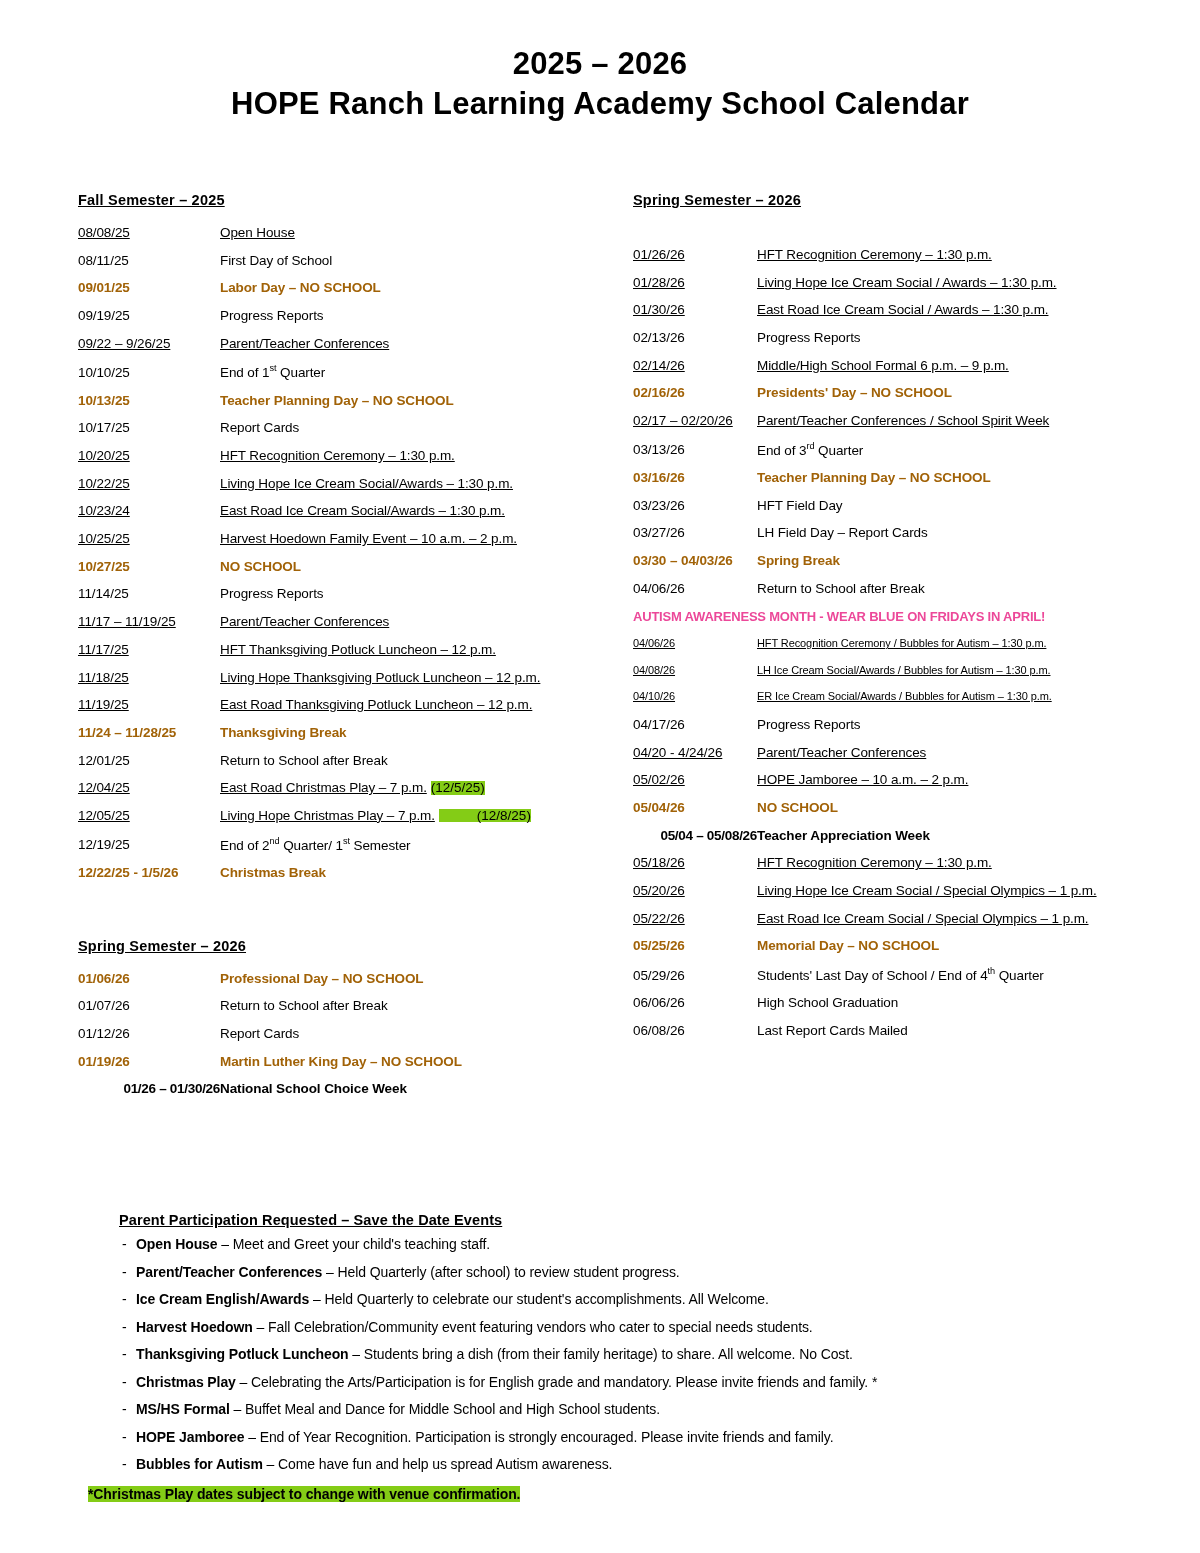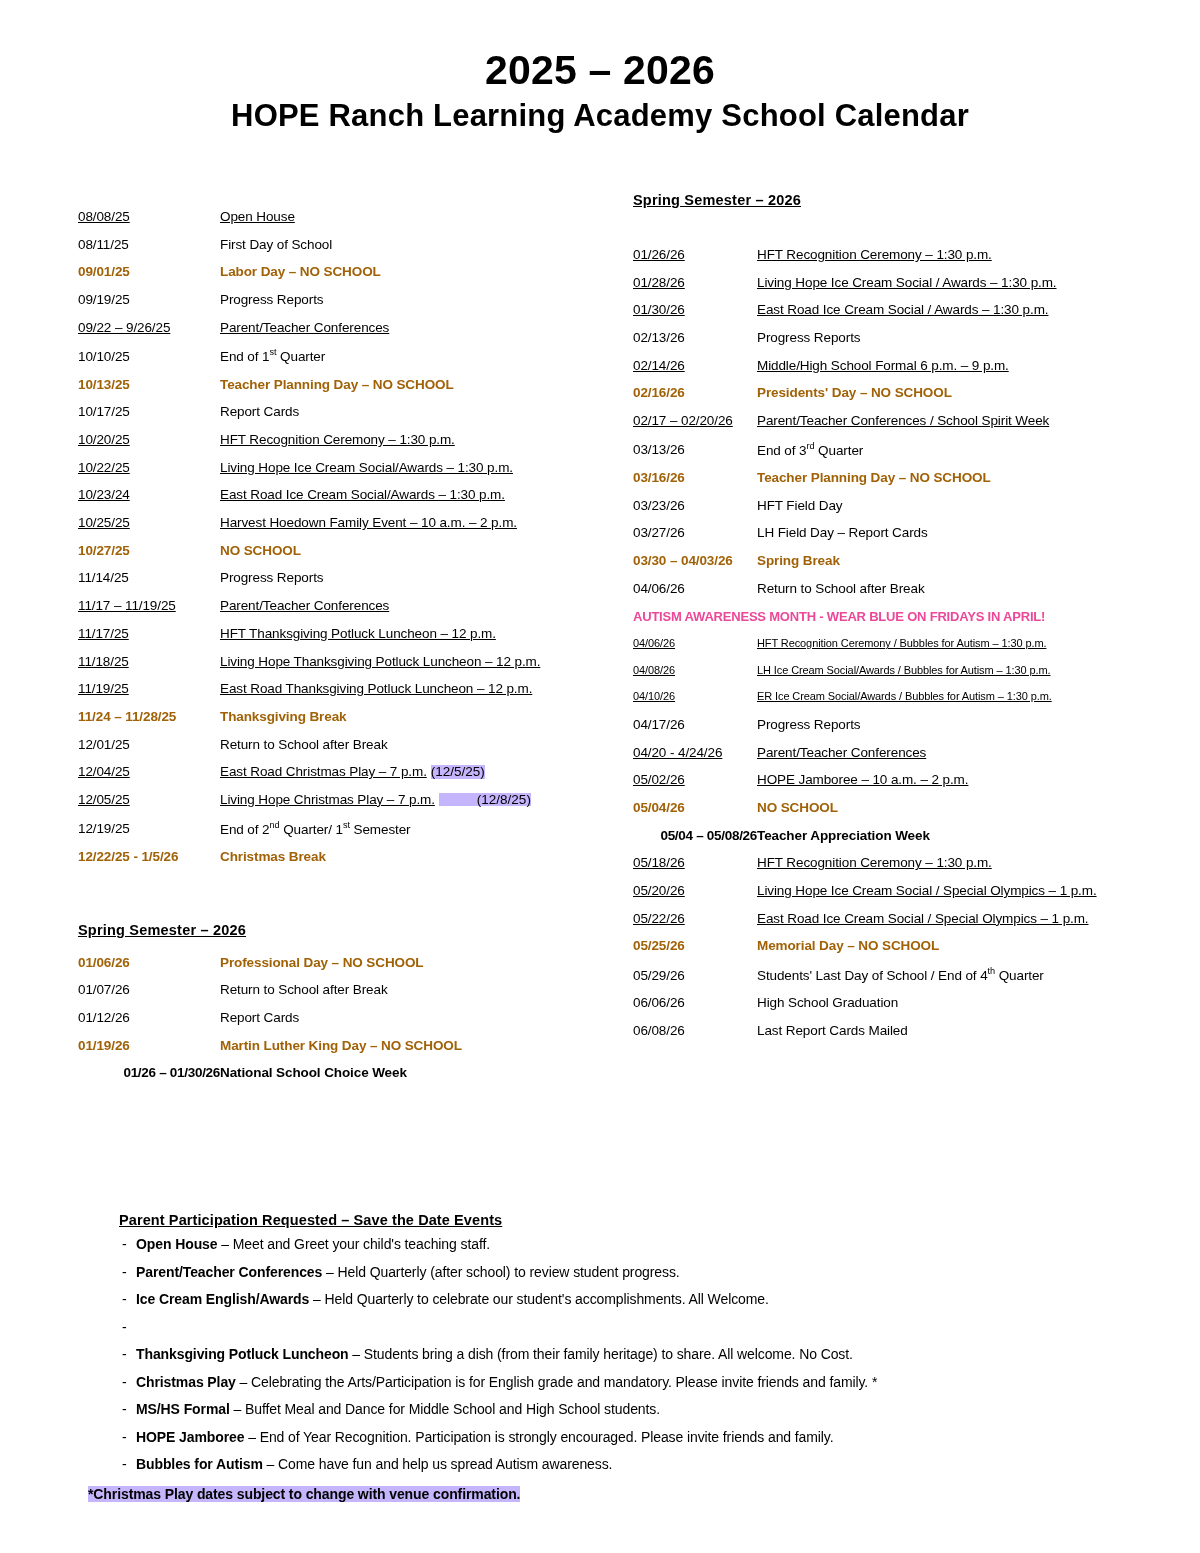--- a/index.html
+++ b/index.html
@@ -19,21 +19,21 @@
   
   .title-block {
     text-align: center;
     padding-top: 44px;
   }
   .title-line {
     font-weight: bold;
     line-height: 1.28;
     letter-spacing: 0.2px;
   }
-  .title-line-1 { font-size: 41px; }
+  .title-line-1 { font-size: 31px; }
   .title-line-2 { font-size: 31px; }
 
   
   .columns {
     position: absolute;
     top: 192px;
     left: 0;
     width: 1200px;
   }
   .col {
@@ -78,21 +78,21 @@
   .event.u .date, .event.u .desc { text-decoration: underline; }
   .event.bold .date, .event.bold .desc { font-weight: bold; }
   .event.red { color: #a16207; font-weight: bold; }
   .event.red .date, .event.red .desc { text-decoration: none; }
 
   .event.small { font-size: 11px; margin-bottom: 15.5px; }
   .event.small .date { width: 124px; }
 
   .event.plainrange .date { letter-spacing: -0.3px; text-align: right; }
 
-  .hl { background: #c4b5fd; }
+  .hl { background: #84cc16; }
 
   .awareness {
     color: #ec4899;
     font-weight: bold;
     font-size: 13px;
     letter-spacing: -0.2px;
     margin-bottom: 14px;
     white-space: nowrap;
   }
 
@@ -147,20 +147,21 @@
 <div class="page">
 
   <div class="title-block">
     <div class="title-line title-line-1">2025 – 2026</div>
     <div class="title-line title-line-2">HOPE Ranch Learning Academy School Calendar</div>
   </div>
 
   <div class="columns">
 
     <div class="col col-left">
+      <div class="section-head">Fall Semester – 2025</div>
       <div class="spacer-sm"></div>
       <div class="event-list" id="fall-list">
           <div class="event u">
             <span class="date">08/08/25</span>
             <span class="desc">Open House</span>
           </div>
           <div class="event">
             <span class="date">08/11/25</span>
             <span class="desc">First Day of School</span>
           </div>
@@ -415,20 +416,21 @@
         <li class="bullet">
           <span class="dash">-</span>
           <span class="btext"><span class="bname">Parent/Teacher Conferences</span><span> – Held Quarterly (after school) to review student progress.</span></span>
         </li>
         <li class="bullet">
           <span class="dash">-</span>
           <span class="btext"><span class="bname">Ice Cream English/Awards</span><span> – Held Quarterly to celebrate our student's accomplishments.  All Welcome.</span></span>
         </li>
         <li class="bullet">
           <span class="dash">-</span>
+          <span class="btext"><span class="bname">Harvest Hoedown</span><span> – Fall Celebration/Community event featuring vendors who cater to special needs students.</span></span>
         </li>
         <li class="bullet">
           <span class="dash">-</span>
           <span class="btext"><span class="bname">Thanksgiving Potluck Luncheon</span><span> – Students bring a dish (from their family heritage) to share.  All welcome. No Cost.</span></span>
         </li>
         <li class="bullet">
           <span class="dash">-</span>
           <span class="btext"><span class="bname">Christmas Play</span><span> – Celebrating the Arts/Participation is for English grade and mandatory.  Please invite friends and family. *</span></span>
         </li>
         <li class="bullet">

